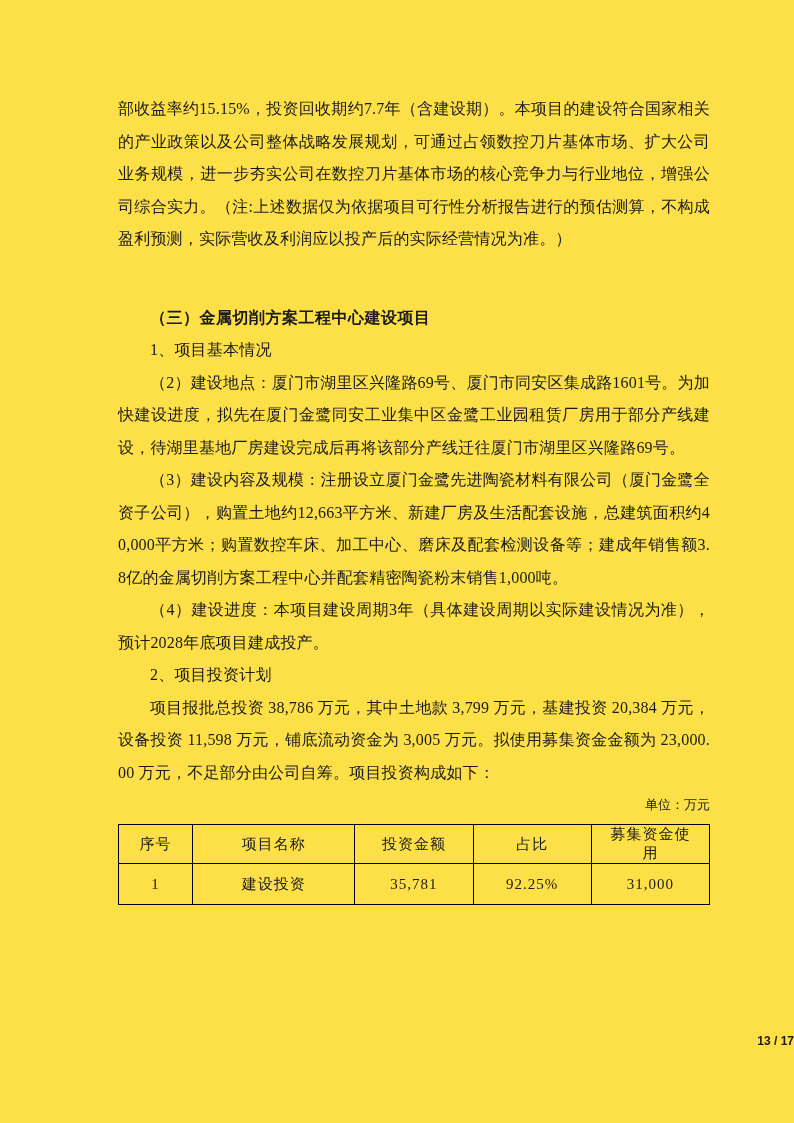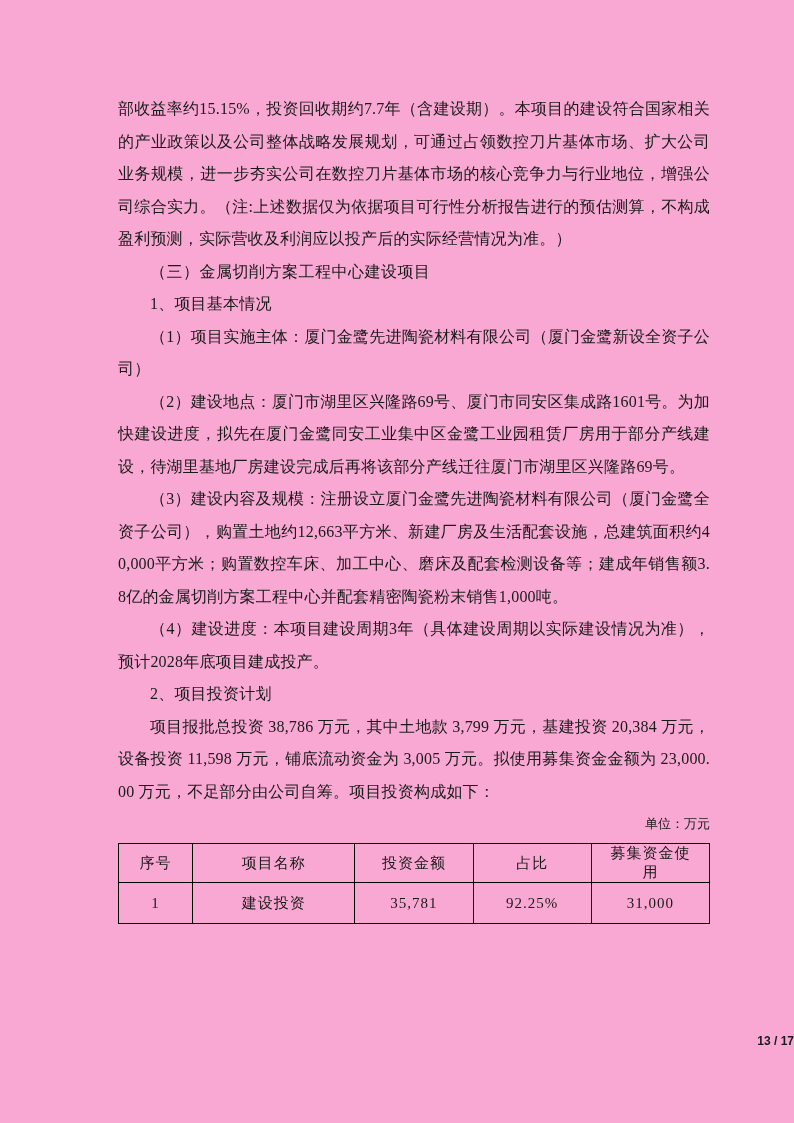--- a/index.html
+++ b/index.html
@@ -9,40 +9,40 @@
   }
   body {
     width: 794px;
     height: 1123px;
     overflow: hidden;
   }
   .page {
     position: relative;
     width: 794px;
     height: 1123px;
-    background: #f9a8d4;
+    background: #fde047;
     font-family: "Liberation Serif", "DejaVu Serif", serif;
     color: #1a1a1a;
   }
   .content {
     position: absolute;
     left: 118px;
     top: 93px;
     width: 592px;
   }
   .para {
     margin: 0;
     font-size: 16px;
     line-height: 32.5px;
     text-align: justify;
     letter-spacing: 0.2px;
     word-break: break-all;
   }
   .indent { text-indent: 32px; }
-  .heading { font-weight: 400; letter-spacing: 0.5px; }
+  .heading { font-weight: 700; letter-spacing: 0.5px; margin-top: 46px; }
   .unit-note {
     margin: 0;
     font-size: 13px;
     line-height: 32px;
     text-align: right;
   }
   table.inv {
     width: 100%;
     border-collapse: collapse;
     table-layout: fixed;
@@ -81,21 +81,20 @@
 
 <div class="page">
   <div class="content">
 
     <p class="para">部收益率约15.15%，投资回收期约7.7年（含建设期）。本项目的建设符合国家相关的产业政策以及公司整体战略发展规划，可通过占领数控刀片基体市场、扩大公司业务规模，进一步夯实公司在数控刀片基体市场的核心竞争力与行业地位，增强公司综合实力。（注:上述数据仅为依据项目可行性分析报告进行的预估测算，不构成盈利预测，实际营收及利润应以投产后的实际经营情况为准。）</p>
 
     <p class="para indent heading">（三）金属切削方案工程中心建设项目</p>
 
     <p class="para indent">1、项目基本情况</p>
 
-    <p class="para indent">（1）项目实施主体：厦门金鹭先进陶瓷材料有限公司（厦门金鹭新设全资子公司）</p>
 
     <p class="para indent">（2）建设地点：厦门市湖里区兴隆路69号、厦门市同安区集成路1601号。为加快建设进度，拟先在厦门金鹭同安工业集中区金鹭工业园租赁厂房用于部分产线建设，待湖里基地厂房建设完成后再将该部分产线迁往厦门市湖里区兴隆路69号。</p>
 
     <p class="para indent">（3）建设内容及规模：注册设立厦门金鹭先进陶瓷材料有限公司（厦门金鹭全资子公司），购置土地约12,663平方米、新建厂房及生活配套设施，总建筑面积约40,000平方米；购置数控车床、加工中心、磨床及配套检测设备等；建成年销售额3.8亿的金属切削方案工程中心并配套精密陶瓷粉末销售1,000吨。</p>
 
     <p class="para indent">（4）建设进度：本项目建设周期3年（具体建设周期以实际建设情况为准），预计2028年底项目建成投产。</p>
 
 
     <p class="para indent">2、项目投资计划</p>
 

